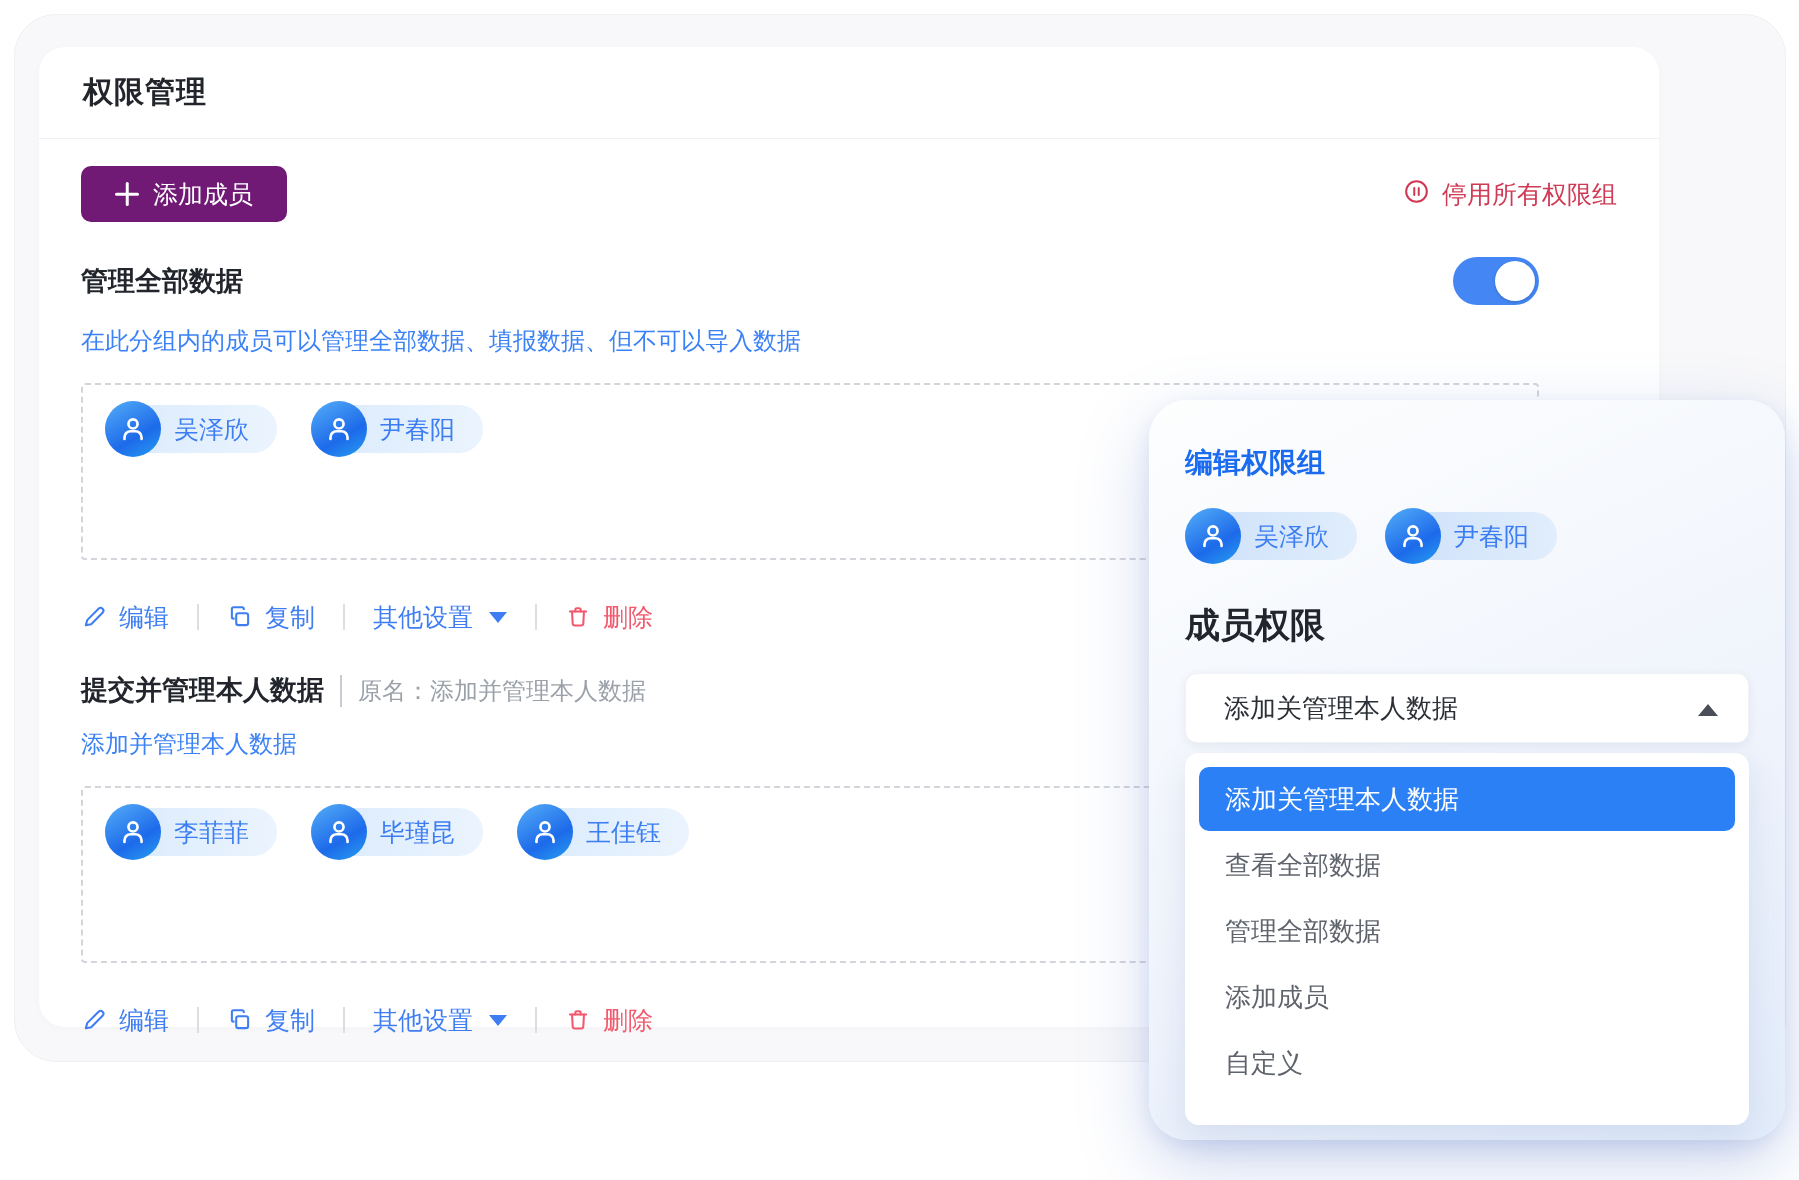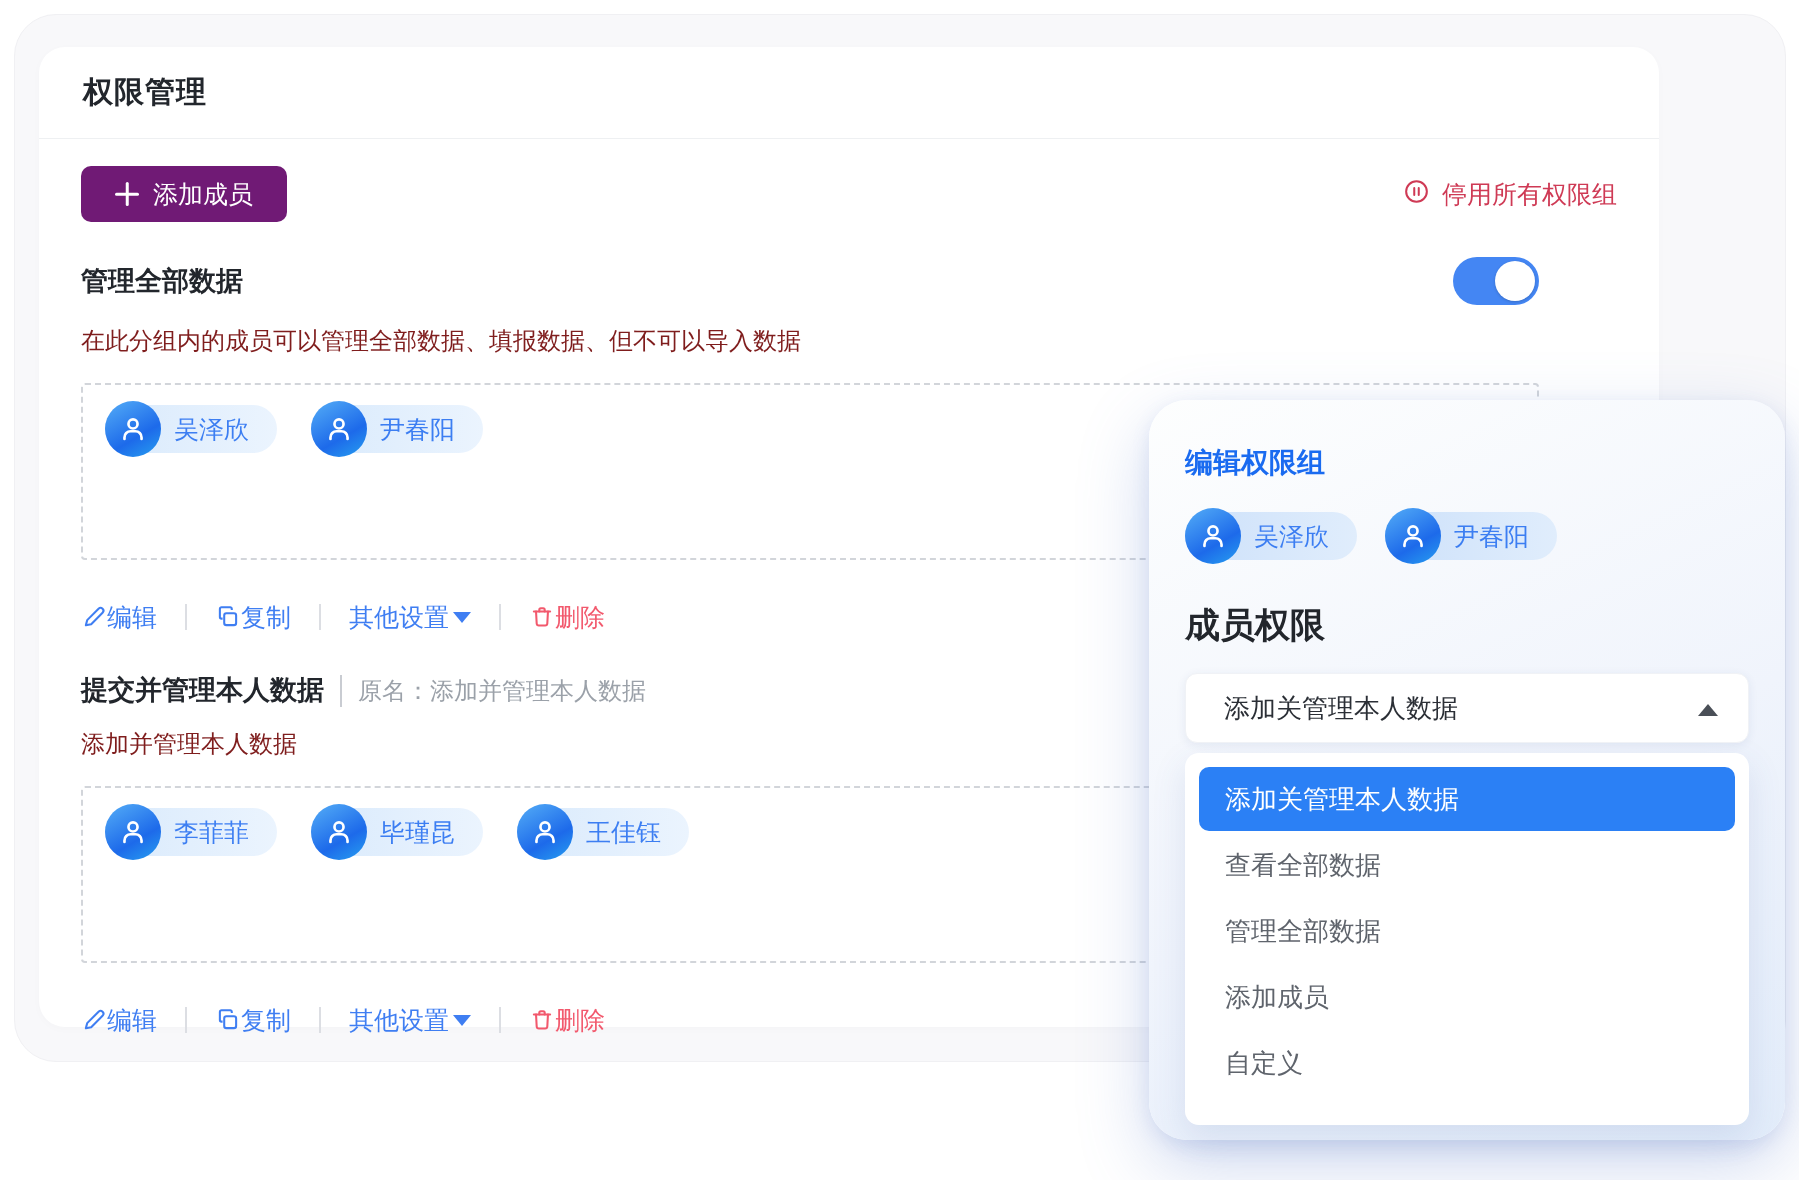--- a/index.html
+++ b/index.html
@@ -32,21 +32,21 @@
     font-size:25px; cursor:pointer; }
   .danger-link svg { width:27px; height:27px; }
 
   
   .group { margin-right:78px; }
   .group-head { display:flex; align-items:center; justify-content:space-between; margin-top:34px; }
   .group-title-wrap { display:flex; align-items:baseline; }
   .group-title { font-size:27px; font-weight:700; color:#22262c; }
   .group-subtitle { font-size:24px; color:#9ba1a9; margin-left:16px; padding-left:16px;
     border-left:2px solid #c9ccd2; }
-  .group-desc { margin-top:20px; font-size:24px; color:#7f1d1d; }
+  .group-desc { margin-top:20px; font-size:24px; color:#3b82f6; }
 
   
   .toggle { position:relative; width:86px; height:48px; border-radius:24px;
     background:#4486f3; cursor:pointer; flex:none; }
   .toggle .knob { position:absolute; top:4px; right:4px; width:40px; height:40px;
     border-radius:50%; background:#fff; box-shadow:0 1px 3px rgba(0,0,0,.18); }
 
   
   .member-box { margin-top:26px; height:177px; border:2px dashed #d2d5da; border-radius:4px;
     padding:20px 22px; display:flex; align-items:flex-start; gap:34px; }
@@ -56,21 +56,21 @@
     background:linear-gradient(90deg,#d9eafc 0%,#ebf4fe 100%); padding-right:28px; cursor:pointer; }
   .chip .avatar { width:56px; height:56px; border-radius:50%; flex:none;
     background:linear-gradient(150deg,#55aef7 0%,#1d6aea 62%,#2bb5f2 115%);
     display:flex; align-items:center; justify-content:center; }
   .chip .avatar svg { width:32px; height:32px; }
   .chip .chip-name { margin-left:13px; font-size:25px; color:#3c7ef2; }
   .chip.panel-chip { background:linear-gradient(90deg,#cde1fa 0%,#e0edfc 100%); }
 
   
   .action-row { display:flex; align-items:center; margin-top:36px; height:42px; }
-  .action-link { display:inline-flex; align-items:center; gap:0; font-size:25px;
+  .action-link { display:inline-flex; align-items:center; gap:12px; font-size:25px;
     color:#3f7ef2; cursor:pointer; }
   .action-link svg { width:26px; height:26px; }
   .action-link.danger { color:#f2596d; }
   .caret-down { width:0; height:0; border-left:9px solid transparent;
     border-right:9px solid transparent; border-top:11px solid #3f7ef2; margin-left:4px; }
   .action-sep { width:2px; height:26px; background:#dcdee3; margin:0 28px; }
 
   
   .edit-panel { position:absolute; left:1133px; top:400px; width:636px; height:740px;
     border-radius:38px; padding:44px 36px 0 36px;

